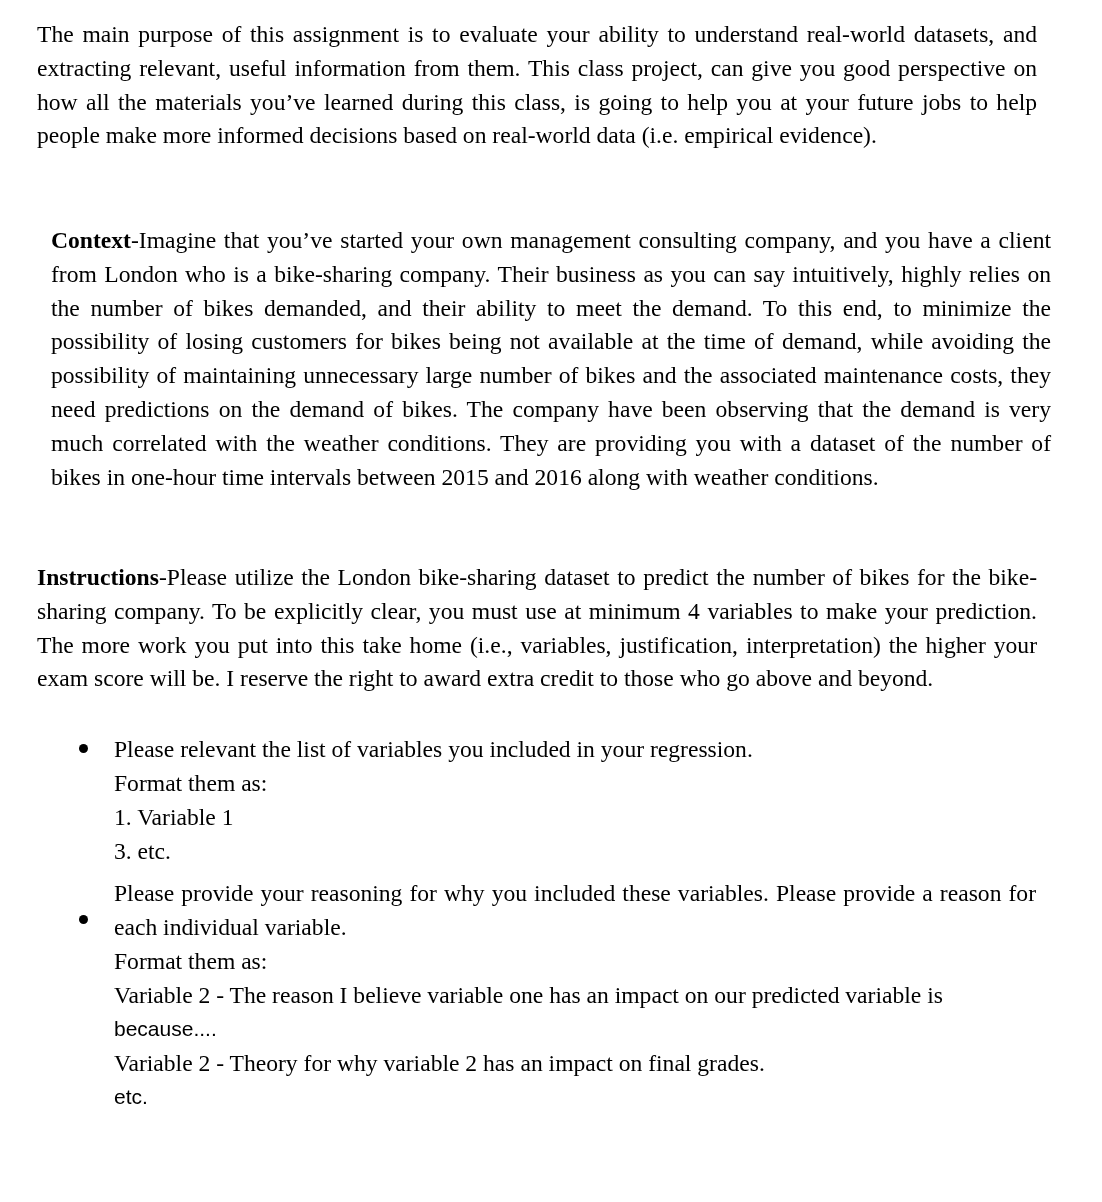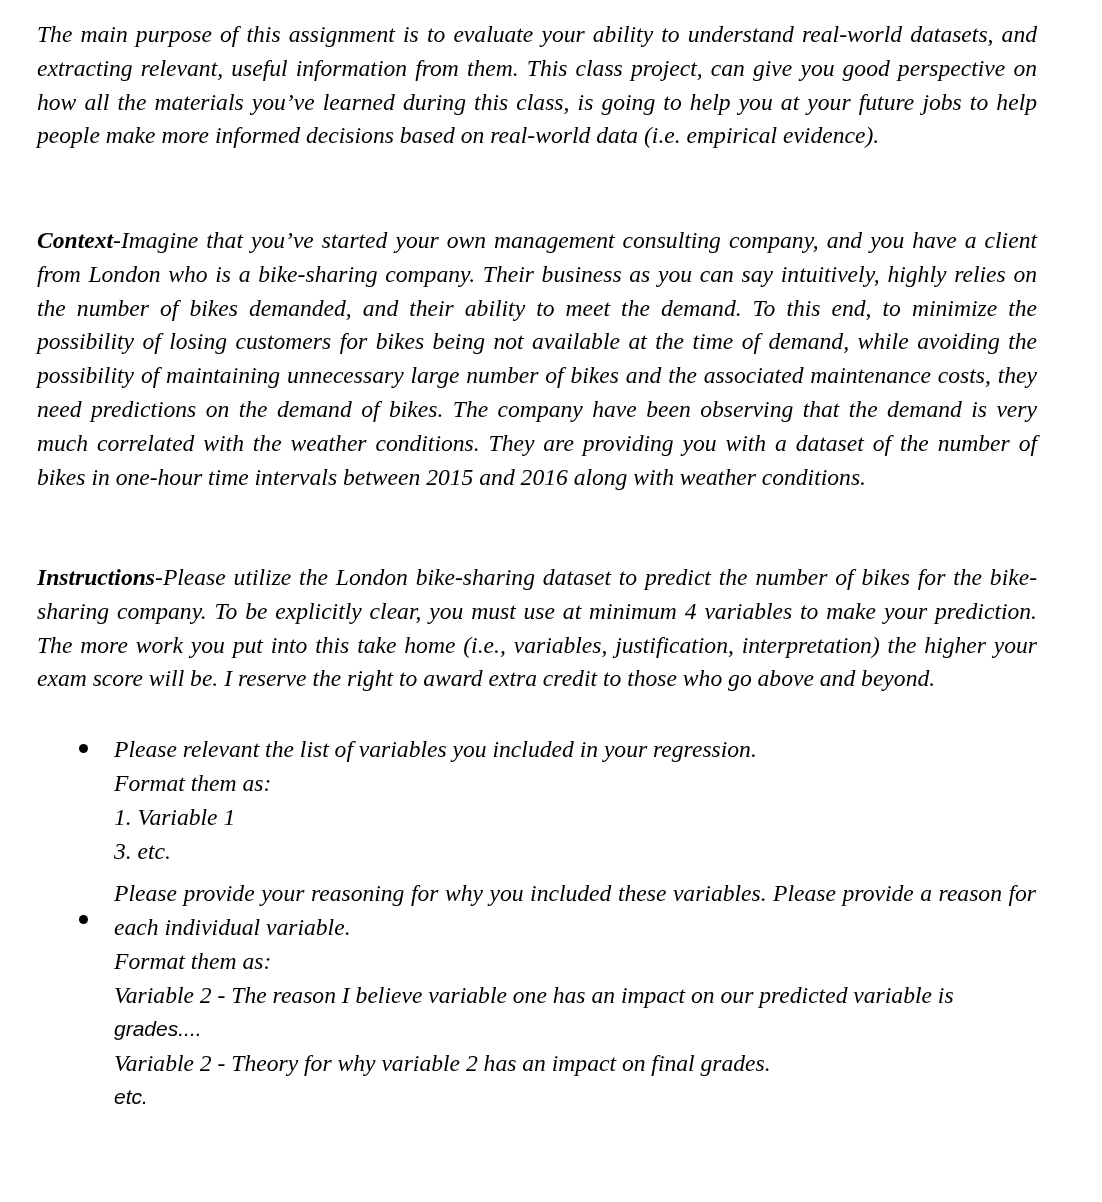--- a/index.html
+++ b/index.html
@@ -1,34 +1,34 @@
 <!DOCTYPE html>
 <html><head>
   <meta charset="utf-8">
   <style>
     html, body { margin: 0; padding: 0; background: #ffffff; }
     body {
       width: 1102px; height: 1202px; overflow: hidden;
       font-family: "Liberation Serif", "DejaVu Serif", serif;
       color: #000000;
     }
-    .page { position: relative; width: 1102px; height: 1202px; font-style: italic; }
+    .page { position: relative; width: 1102px; height: 1202px; }
     .para {
       position: absolute;
       left: 37px;
       width: 1000px;
       font-size: 23.6px;
       line-height: 33.8px;
       text-align: justify;
       text-align-last: left;
       margin: 0;
     }
     .para b { font-weight: bold; }
     #p-intro { top: 18px; }
-    #p-context { top: 224px; }
+    #p-context { top: 224px; margin-left: 14px; }
     #p-instructions { top: 561px; }
     .bullet-block {
       position: absolute;
       left: 114px;
       width: 922px;
       font-size: 23.6px;
       line-height: 34px;
     }
     .bullet-dot {
       position: absolute;
@@ -70,18 +70,18 @@
     <span class="line">Format them as:</span>
     <span class="line">1. Variable 1</span>
     <span class="line">3. etc.</span>
   </div>
 
   <span class="bullet-dot" id="b2-dot"></span>
   <div class="bullet-block" id="b2">
     <span class="line">Please provide your reasoning for why you included these variables. Please provide a reason for each individual variable.</span>
     <span class="line">Format them as:</span>
     <span class="line">Variable 2 - The reason I believe variable one has an impact on our predicted variable is</span>
-    <span class="line sans">grades....</span>
+    <span class="line sans">because....</span>
     <span class="line">Variable 2 - Theory for why variable 2 has an impact on final grades.</span>
     <span class="line sans">etc.</span>
   </div>
 
 </div>
 
 </body></html>

